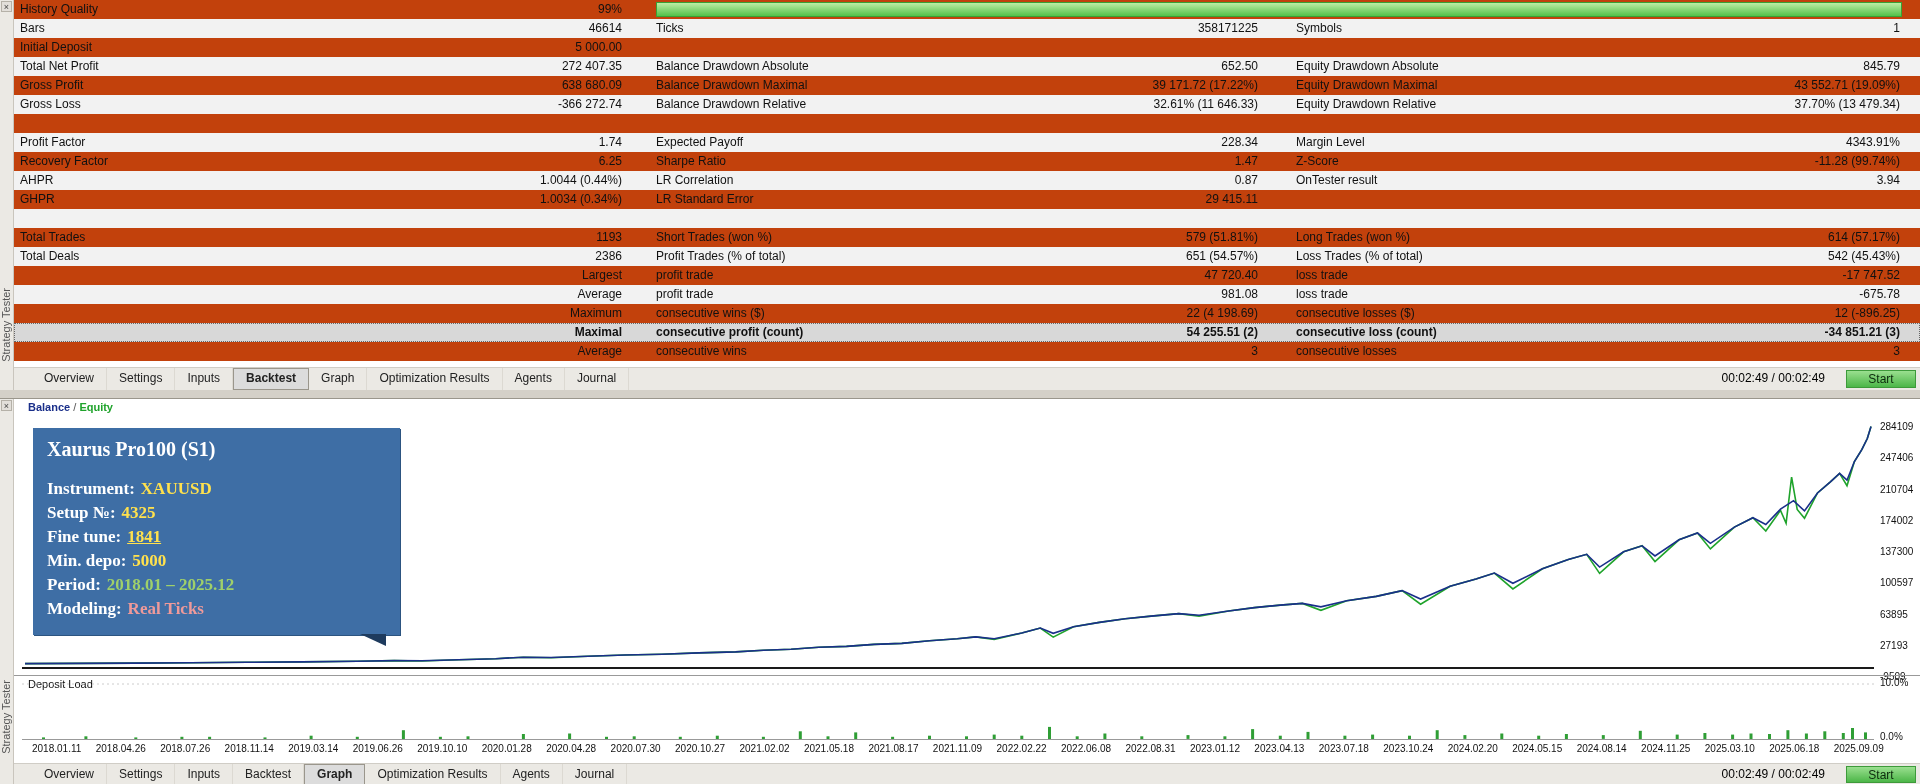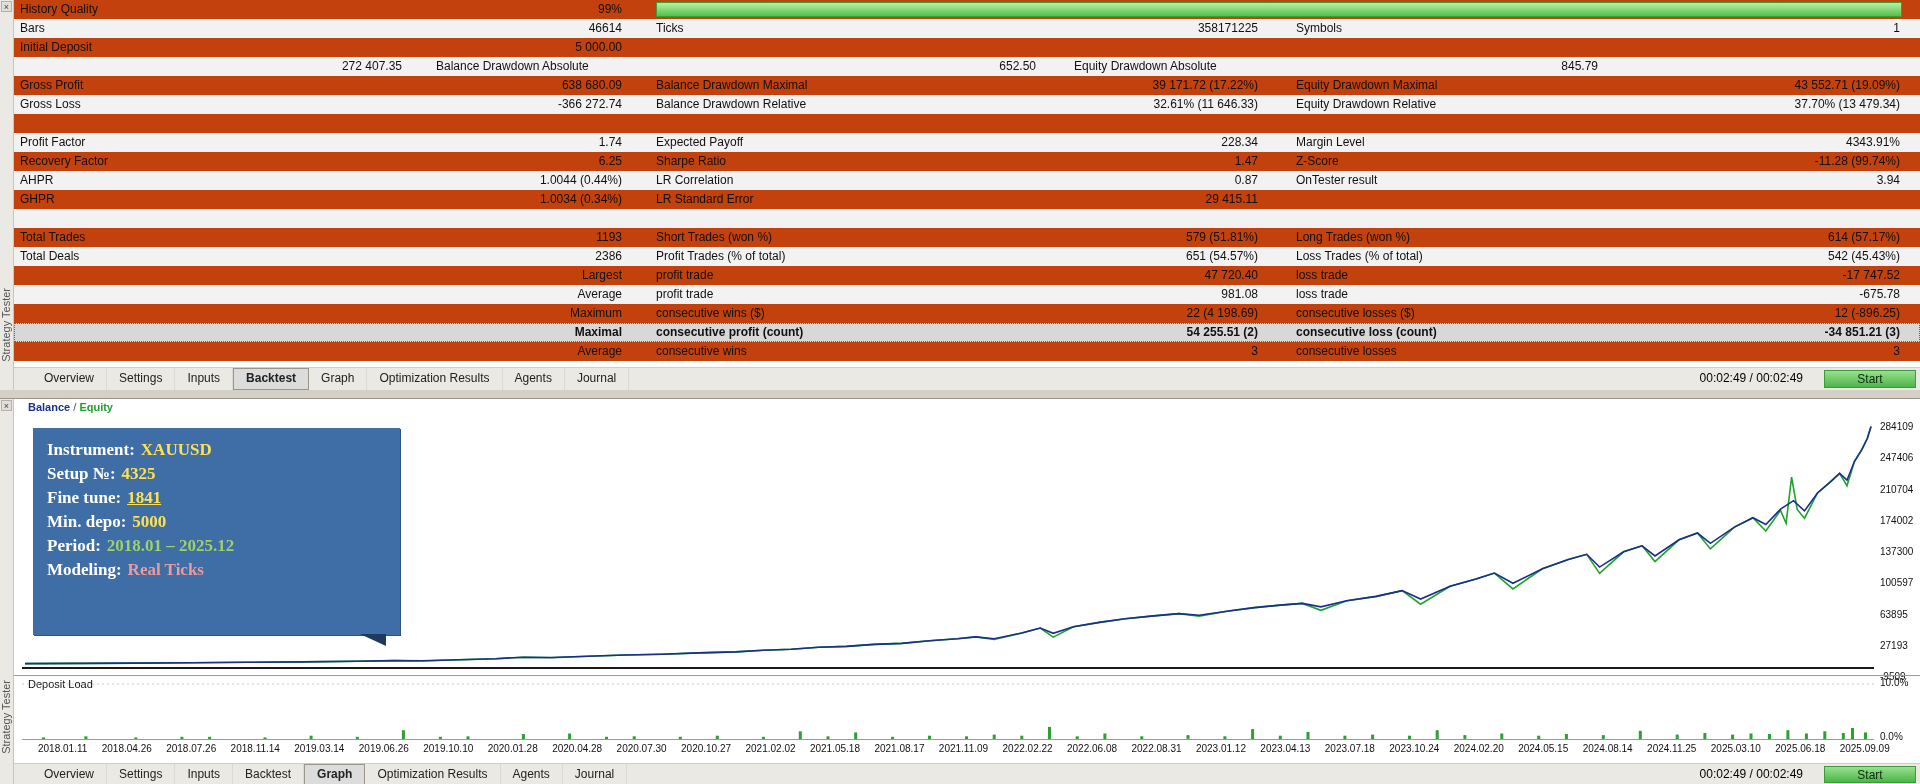--- a/index.html
+++ b/index.html
@@ -33,34 +33,34 @@
 
   
   .tabbar { position:absolute; left:0; right:0; background:#ebe9e4; border-top:1px solid #d0cdc6; display:flex; align-items:stretch; font-size:12px; }
   #top-panel .tabbar { bottom:0; height:23px; }
   #bottom-panel .tabbar { top:364px; height:22px; }
   .tabs { display:flex; margin-left:18px;text-align:center; }
   .tab { padding:0 12px; line-height:21px; color:#222; border-right:1px solid #dcd9d2; cursor:pointer; white-space:nowrap; }
   .tab.active { background:#dcdcdc; border:1px solid #9a968c; line-height:19px; font-weight:bold; }
   .spacer { flex:1; }
   .time { line-height:21px; margin-right:21px; color:#000; }
-  .start-btn { width:92px; margin:2px 4px 2px 0; background:linear-gradient(to bottom,#9adf8f,#4cb648); border:1px solid #3d9a3a; text-align:center; line-height:16px; font-size:12px; color:#0c2a0c; cursor:pointer; }
+  .start-btn { width:70px; margin:2px 4px 2px 0; background:linear-gradient(to bottom,#9adf8f,#4cb648); border:1px solid #3d9a3a; text-align:center; line-height:16px; font-size:12px; color:#0c2a0c; cursor:pointer; }
 
   
   .legend { position:absolute; top:2px; left:14px; font-size:11px; font-weight:bold; }
   .legend .bal { color:#1a2f8a; cursor:pointer; }
   .legend .sep { color:#555; font-weight:normal; }
   .legend .eq { color:#1fa32b; cursor:pointer; }
 
   #chart-svg { position:absolute; left:8px; top:16px; width:1852px; height:260px; overflow:hidden; }
   #deposit-svg { position:absolute; left:8px; top:276px; width:1852px; height:66px; overflow:hidden; }
   .divider { position:absolute; left:0; right:0; top:276px; border-top:1px solid #999; }
   .dl-label { position:absolute; left:14px; top:279px; font-size:11px; color:#111; }
   .ytick { position:absolute; left:1866px; width:44px; font-size:10px; color:#111; transform:translateY(-50%); }
-  .dates { position:absolute; left:24px; top:344px; width:1852px; display:flex; justify-content:space-between; font-size:10px; color:#111; }
+  .dates { position:absolute; left:18px; top:344px; width:1852px; display:flex; justify-content:space-between; font-size:10px; color:#111; }
   .dates span { white-space:nowrap; }
 
   
   .infobox { position:absolute; left:19px; top:29px; width:367px; height:207px; background:#3e6ea5; color:#fff; font-family:"Liberation Serif",serif; padding:10px 14px; box-shadow:1px 1px 0 #2c5480; }
   .infobox .title { font-size:20px; font-weight:bold; margin-bottom:16px; }
   .iline { font-size:17px; font-weight:bold; line-height:24px; white-space:nowrap; }
   .iline .ival { margin-left:6px; }
   .infobox::after { content:""; position:absolute; right:14px; bottom:-11px; width:0; height:0; border-left:26px solid transparent; border-top:12px solid #1e3b5e; }
 </style>
 </head>
@@ -94,20 +94,21 @@
           </div>
           <div class="trow">
             <div class="cell l1">Initial Deposit</div>
             <div class="cell val">5 000.00</div>
             <div class="cell l2"></div>
             <div class="cell val"></div>
             <div class="cell l3"></div>
             <div class="cell val"></div>
           </div>
           <div class="trow alt">
+            <div class="cell l1">Total Net Profit</div>
             <div class="cell val">272 407.35</div>
             <div class="cell l2">Balance Drawdown Absolute</div>
             <div class="cell val">652.50</div>
             <div class="cell l3">Equity Drawdown Absolute</div>
             <div class="cell val">845.79</div>
           </div>
           <div class="trow">
             <div class="cell l1">Gross Profit</div>
             <div class="cell val">638 680.09</div>
             <div class="cell l2">Balance Drawdown Maximal</div>
@@ -367,20 +368,21 @@
           <span>2024.02.20</span>
           <span>2024.05.15</span>
           <span>2024.08.14</span>
           <span>2024.11.25</span>
           <span>2025.03.10</span>
           <span>2025.06.18</span>
           <span>2025.09.09</span>
         </div>
 
       <div class="infobox">
+        <div class="title">Xaurus Pro100 (S1)</div>
         <div id="infobox-lines">
             <div class="iline"><span>Instrument:</span><span class="ival" style="color: rgb(255, 225, 77);">XAUUSD</span></div>
             <div class="iline"><span>Setup №:</span><span class="ival" style="color: rgb(255, 225, 77);">4325</span></div>
             <div class="iline"><span>Fine tune:</span><span class="ival" style="color: rgb(255, 225, 77); text-decoration: underline;">1841</span></div>
             <div class="iline"><span>Min. depo:</span><span class="ival" style="color: rgb(255, 225, 77);">5000</span></div>
             <div class="iline"><span>Period:</span><span class="ival" style="color: rgb(159, 208, 106);">2018.01 – 2025.12</span></div>
             <div class="iline"><span>Modeling:</span><span class="ival" style="color: rgb(239, 154, 154);">Real Ticks</span></div>
           </div>
       </div>
 

